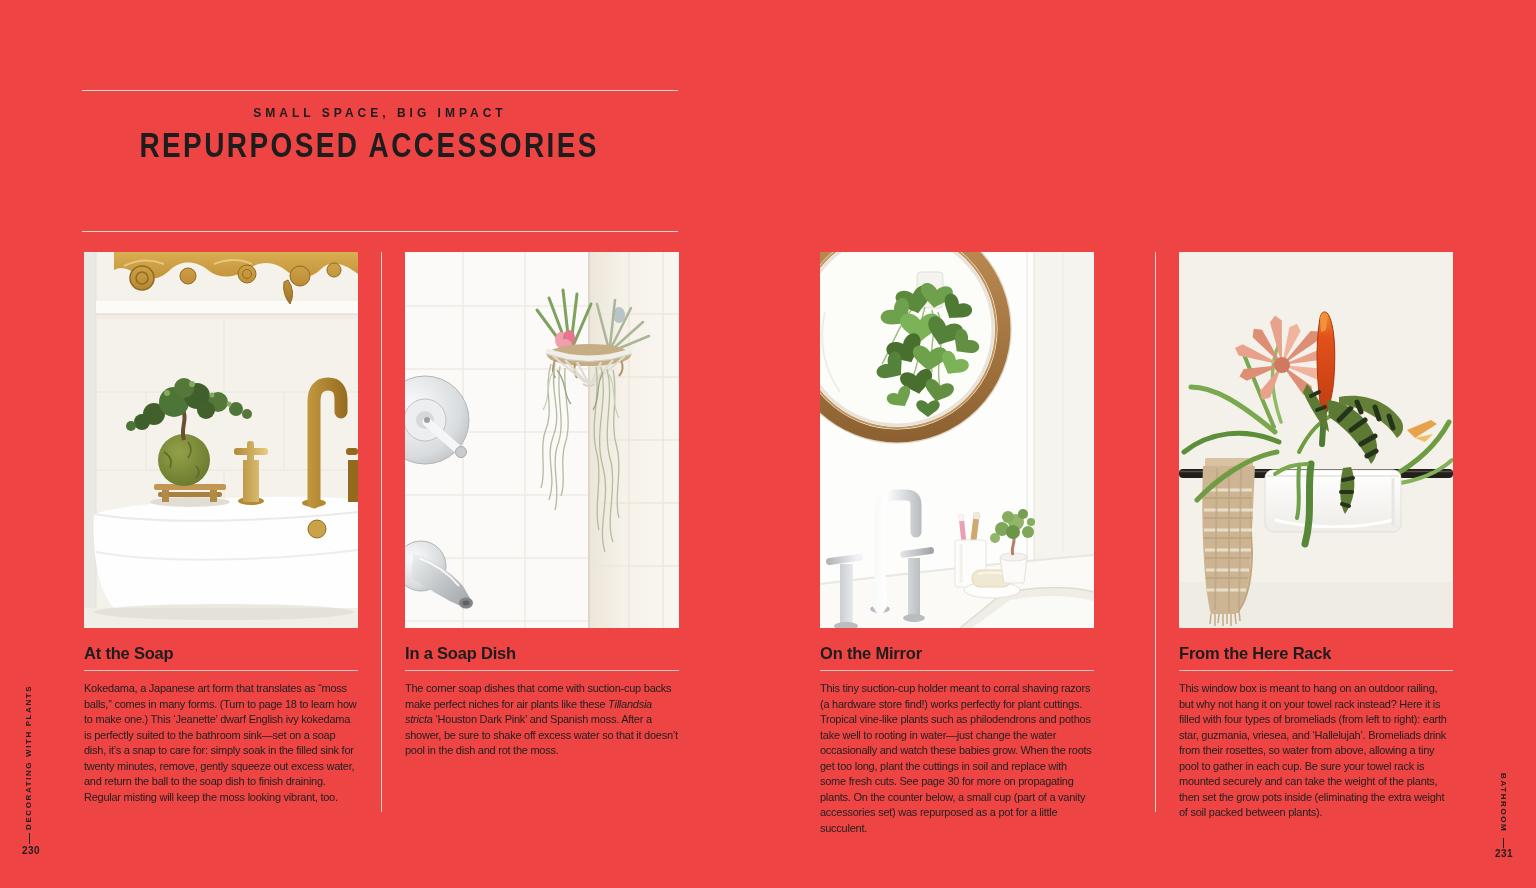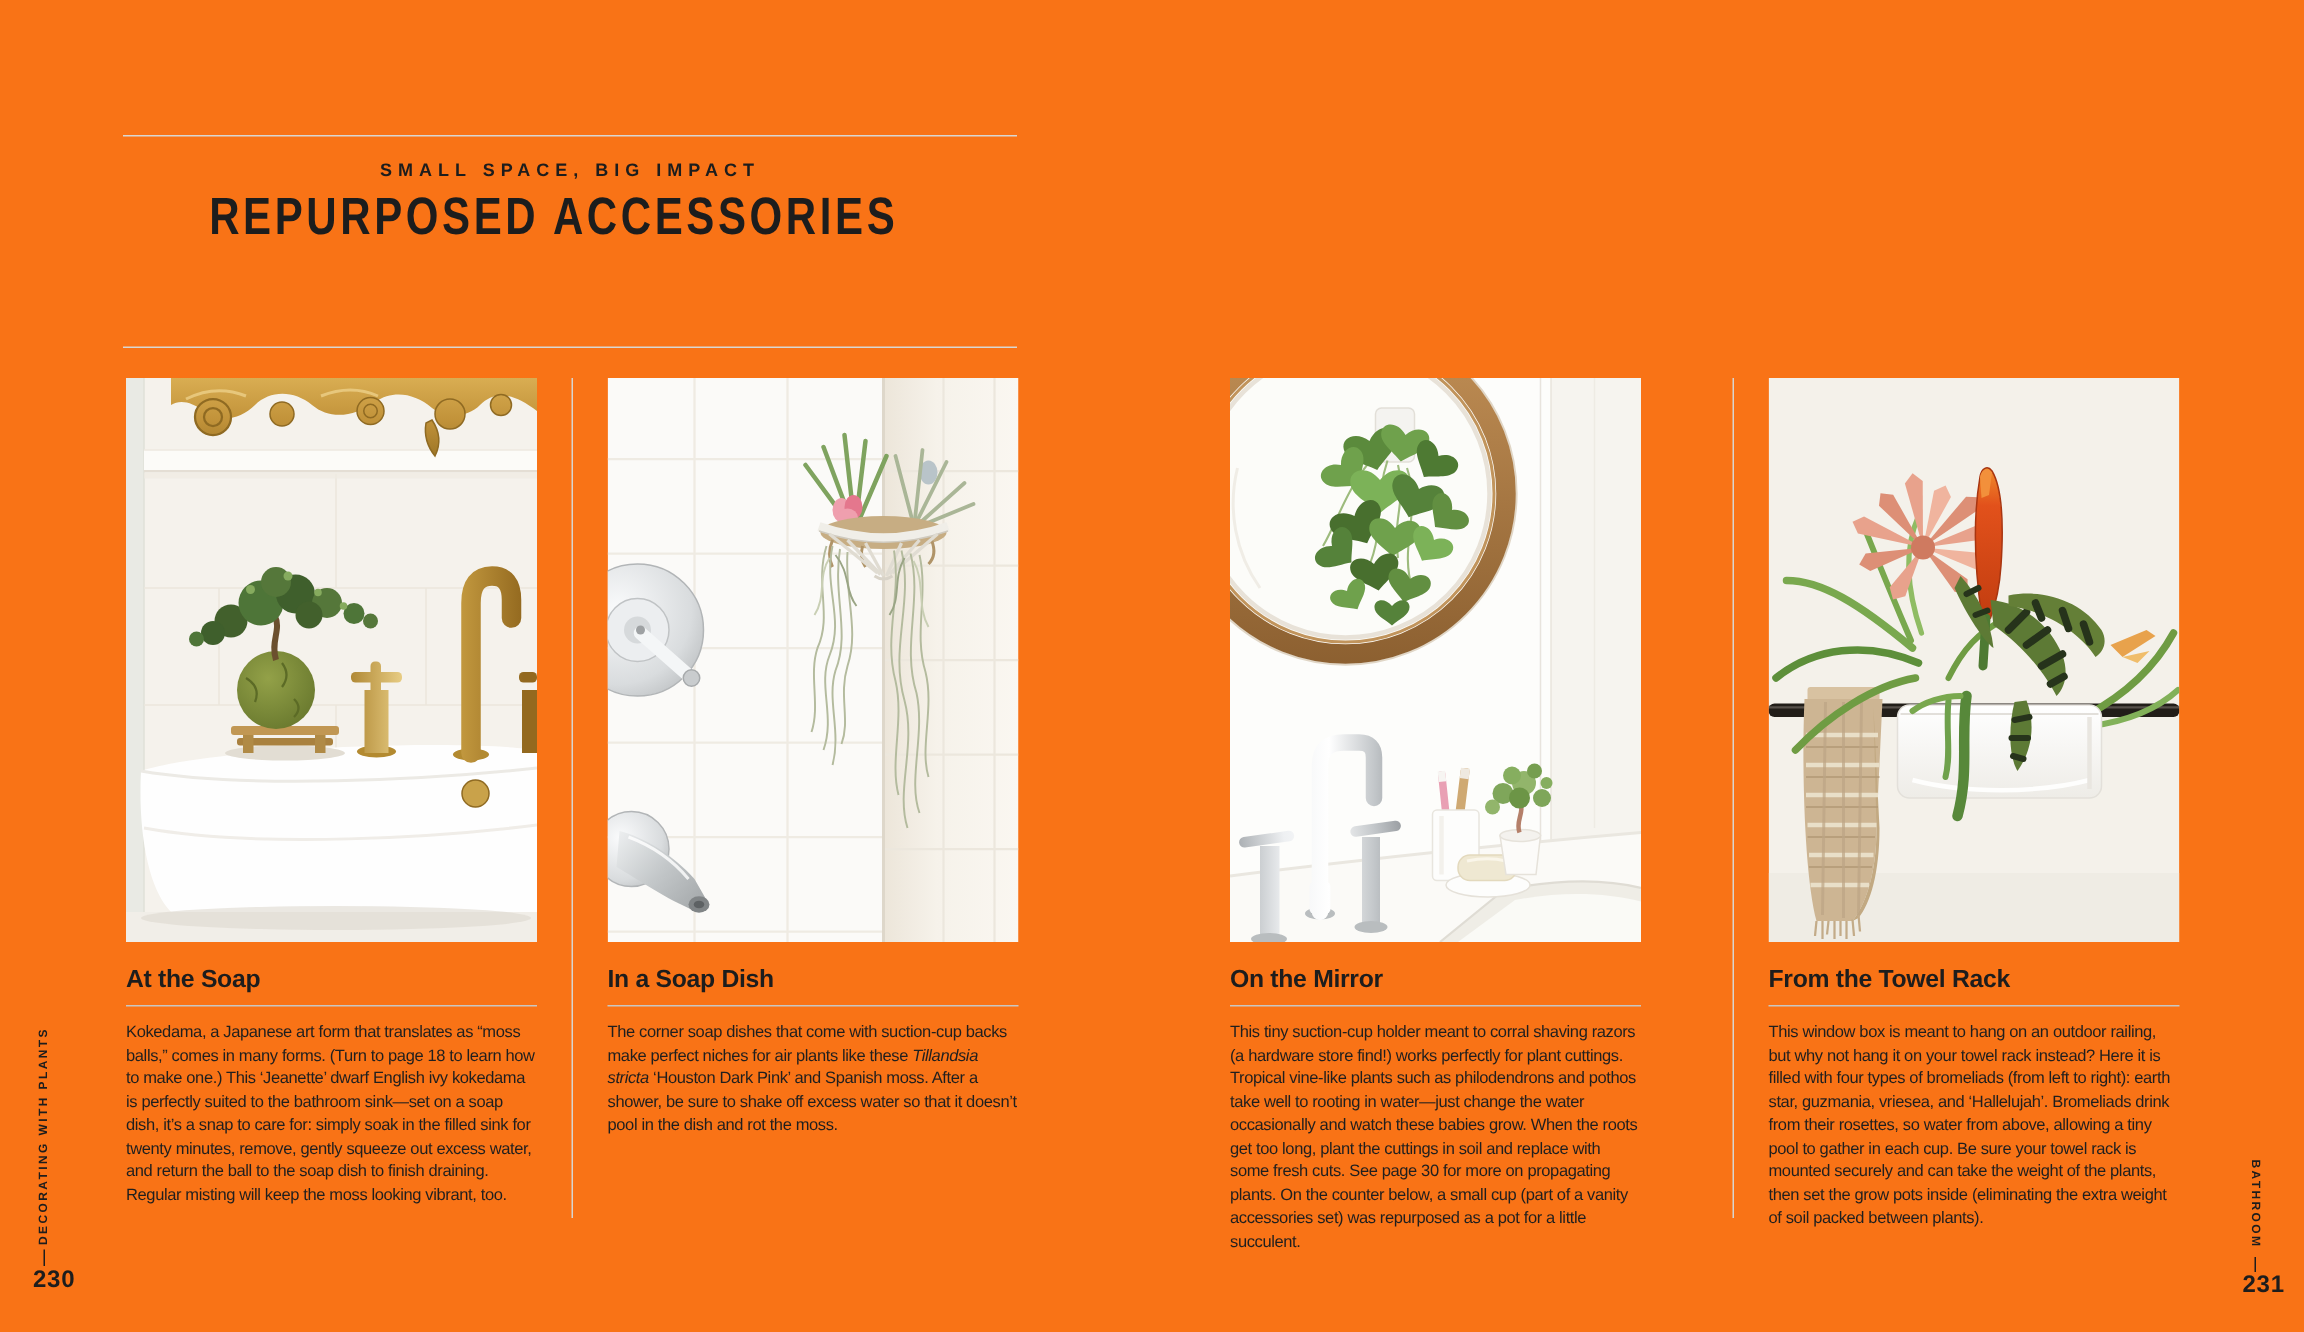--- a/index.html
+++ b/index.html
@@ -1,16 +1,16 @@
 <!DOCTYPE html>
 <html><head>
 <meta charset="utf-8">
 <style>
   html,body{margin:0;padding:0;background:#e8e8e8;}
-  #spread{position:relative;width:1536px;height:888px;background:#f97316;overflow:hidden;
+  #spread{position:relative;width:1536px;height:888px;background:#ef4444;overflow:hidden;
           font-family:"Liberation Sans",sans-serif;color:#1d1d1d;text-decoration:underline;}
   
   #header{position:absolute;left:82px;top:90px;width:596px;height:140px;
           border-top:1px solid #d9d7d2;border-bottom:1px solid #d9d7d2;}
   .kicker{margin-top:15px;text-align:center;font-size:12px;font-weight:bold;letter-spacing:4px;}
   .title-wrap{margin-top:5px;text-align:left;}
   .title{display:inline-block;font-size:35px;font-weight:bold;letter-spacing:3px;
          transform:scaleX(0.8);transform-origin:50% 50%;white-space:nowrap;}
   .intro{margin:12px 0 0 41px;width:500px;font-family:"Liberation Serif",serif;
          font-size:13.5px;line-height:20px;color:#222;}
@@ -24,21 +24,21 @@
   .col p i{font-style:italic;}
   .vdivider{position:absolute;top:252px;width:1px;height:560px;background:#d8d5d0;}
   
   .side-vert{position:absolute;font-size:8px;font-weight:bold;letter-spacing:1.6px;
              writing-mode:vertical-rl;white-space:nowrap;}
   #side-left{left:24px;top:704px;height:126px;transform:rotate(180deg);}
   #side-right{left:1499px;top:773px;height:62px;}
   .side-dash{position:absolute;width:1px;background:#1d1d1d;}
   #dash-left{left:29px;top:833px;height:11px;}
   #dash-right{left:1503px;top:838px;height:10px;}
-  .pagenum{position:absolute;font-size:16px;font-weight:bold;letter-spacing:0.5px;text-align:right;}
+  .pagenum{position:absolute;font-size:10px;font-weight:bold;letter-spacing:0.5px;text-align:right;}
   #pagenum-left{left:22px;top:845px;}
   #pagenum-right{left:1495px;top:848px;}
 </style>
 </head>
 <body>
 
 <div id="spread">
 
   <div id="header">
     <div class="kicker">SMALL SPACE, BIG IMPACT</div>
@@ -557,21 +557,21 @@
           <path d="M172,215 C178,230 176,248 166,262 C160,252 160,232 164,216 Z" fill="#5d7a35"></path>
           <g stroke="#26331b" stroke-width="4" stroke-linecap="round">
             <path d="M164,228 L174,226"></path>
               <path d="M162,240 L173,240"></path>
               <path d="M163,252 L170,254"></path>
           </g>
           <path d="M96,222 C104,216 116,212 128,212" stroke="#79a84e" stroke-width="4" fill="none" stroke-linecap="round"></path>
         </g>
       </svg>
     </div>
-    <h3>From the Towel Rack</h3>
+    <h3>From the Here Rack</h3>
     <div class="rule"></div>
     <p>This window box is meant to hang on an outdoor railing, but why not hang it on your towel rack instead? Here it is filled with four types of bromeliads (from left to right): earth star, guzmania, vriesea, and ‘Hallelujah’. Bromeliads drink from their rosettes, so water from above, allowing a tiny pool to gather in each cup. Be sure your towel rack is mounted securely and can take the weight of the plants, then set the grow pots inside (eliminating the extra weight of soil packed between plants).</p>
   </section>
 
   <div id="side-left" class="side-vert">DECORATING WITH PLANTS</div>
   <div id="dash-left" class="side-dash"></div>
   <div id="pagenum-left" class="pagenum">230</div>
 
   <div id="side-right" class="side-vert">BATHROOM</div>
   <div id="dash-right" class="side-dash"></div>

